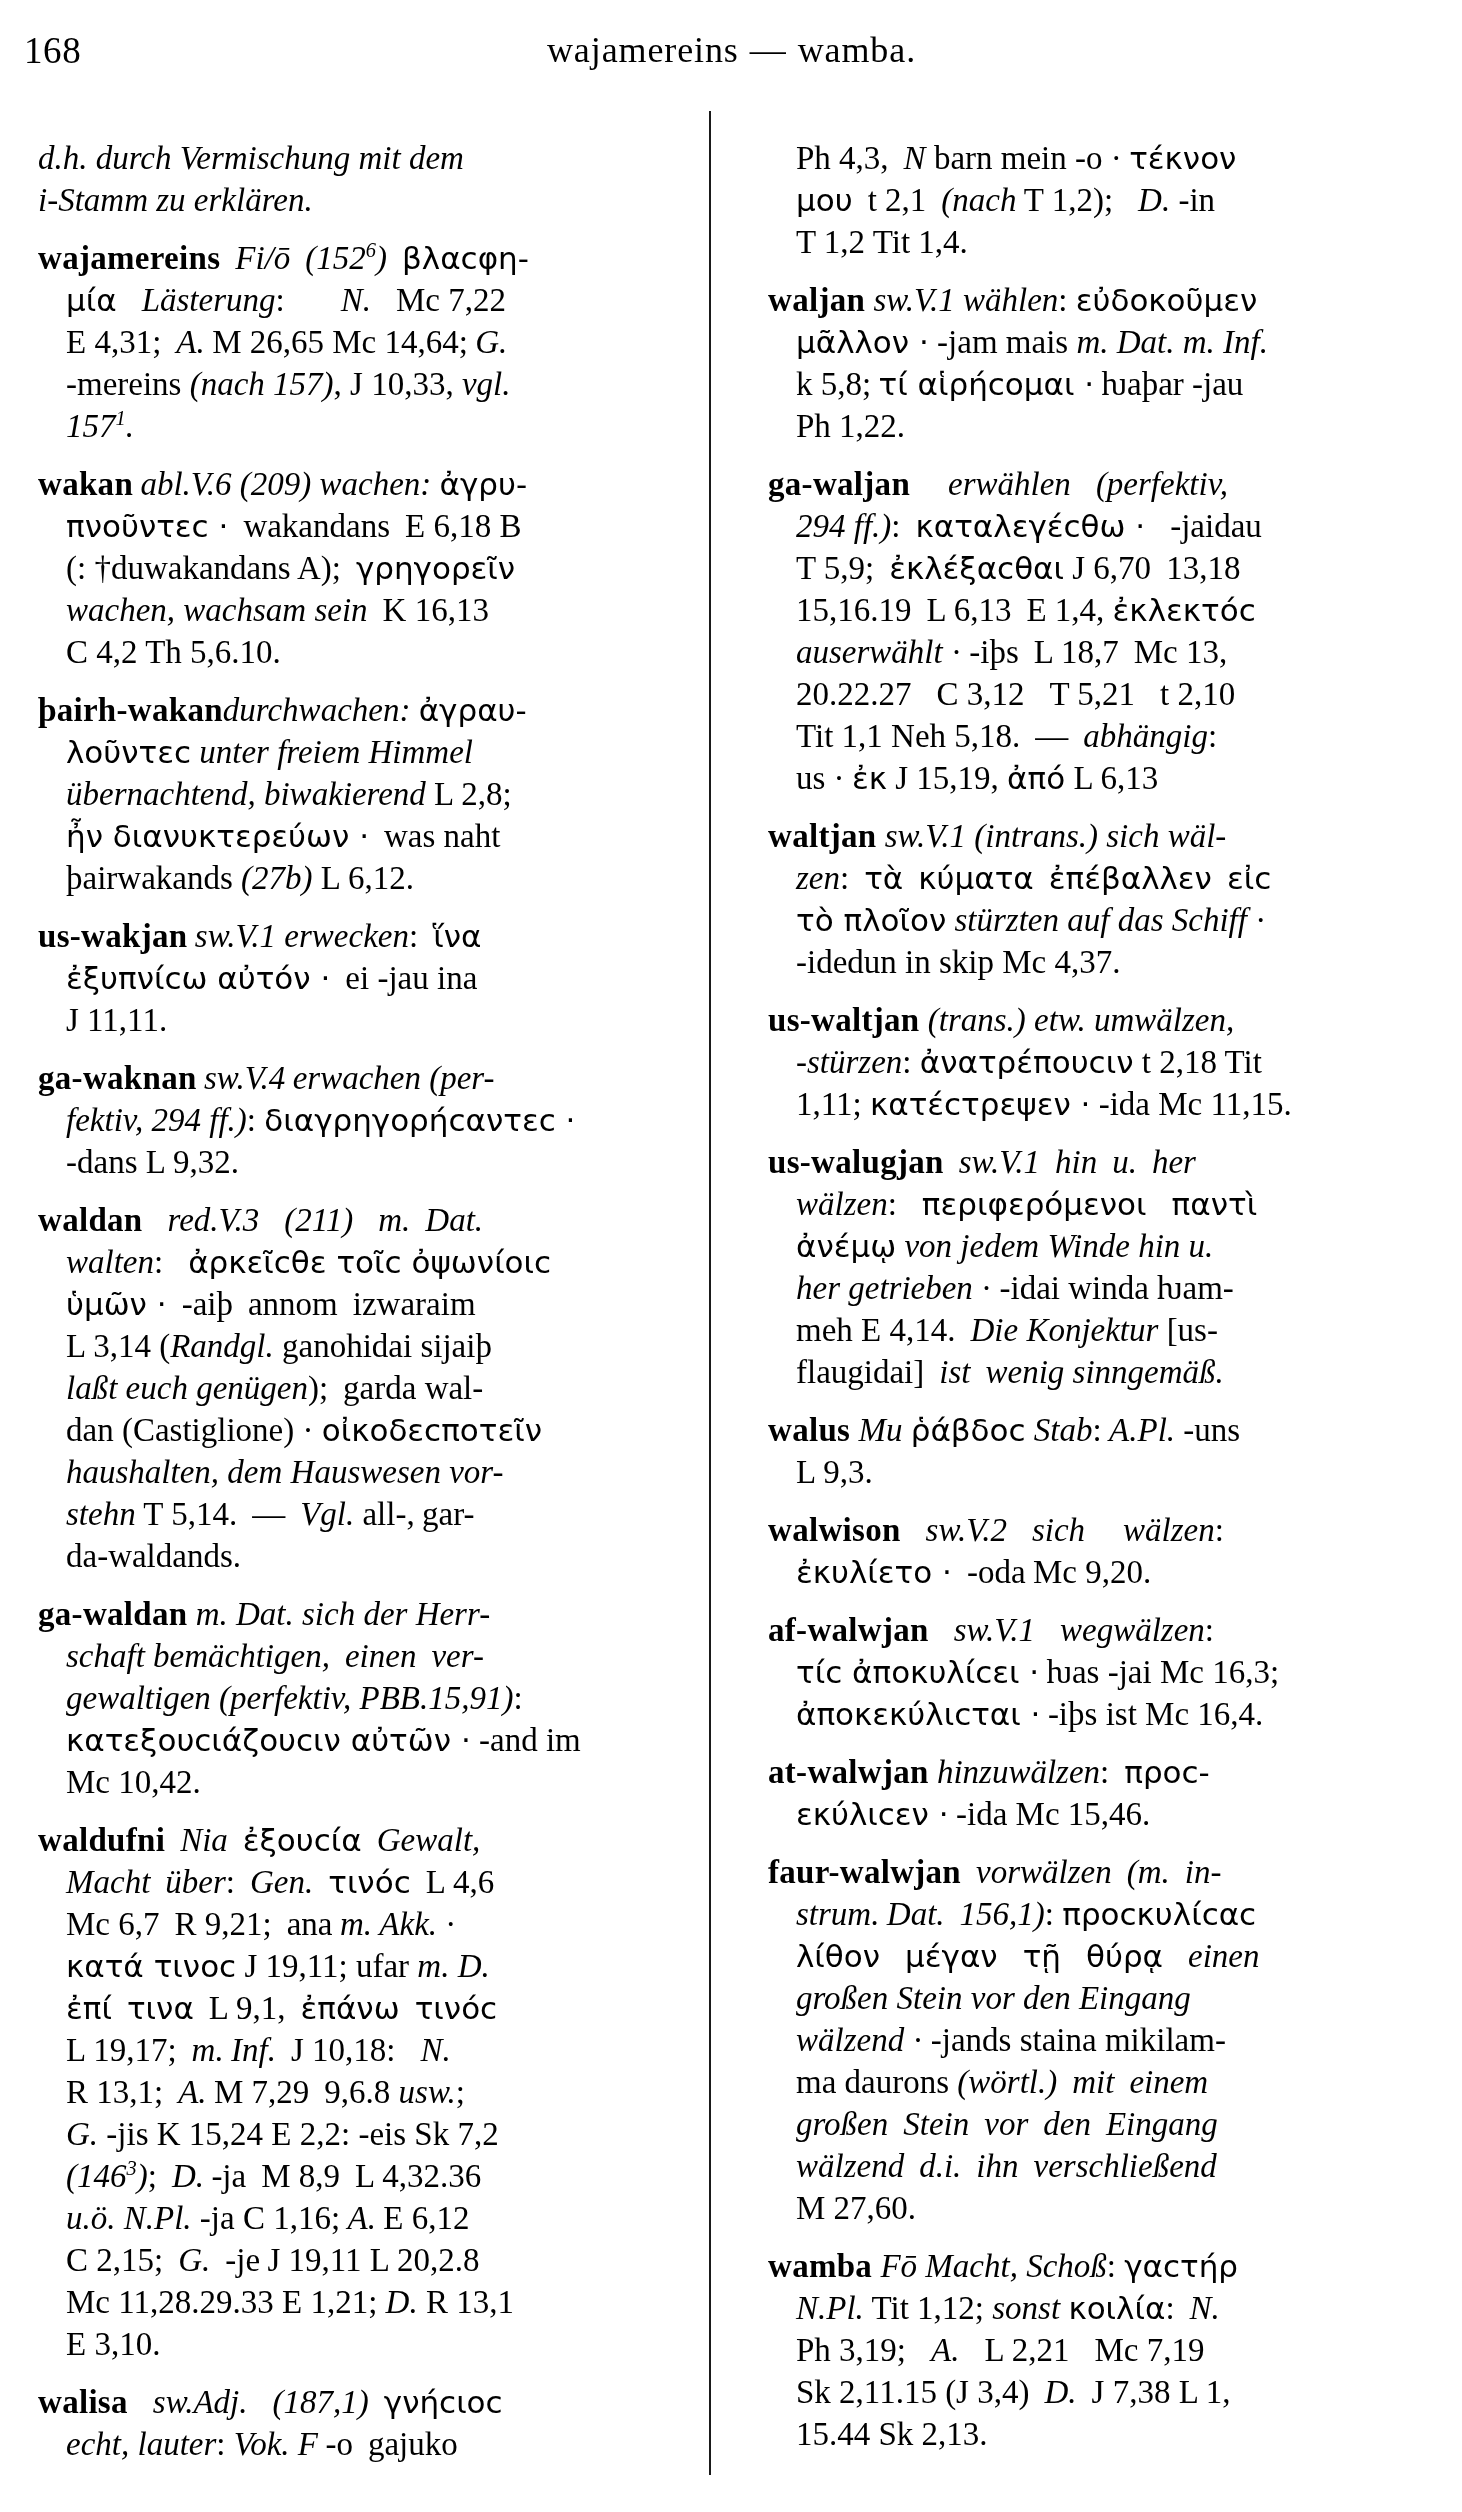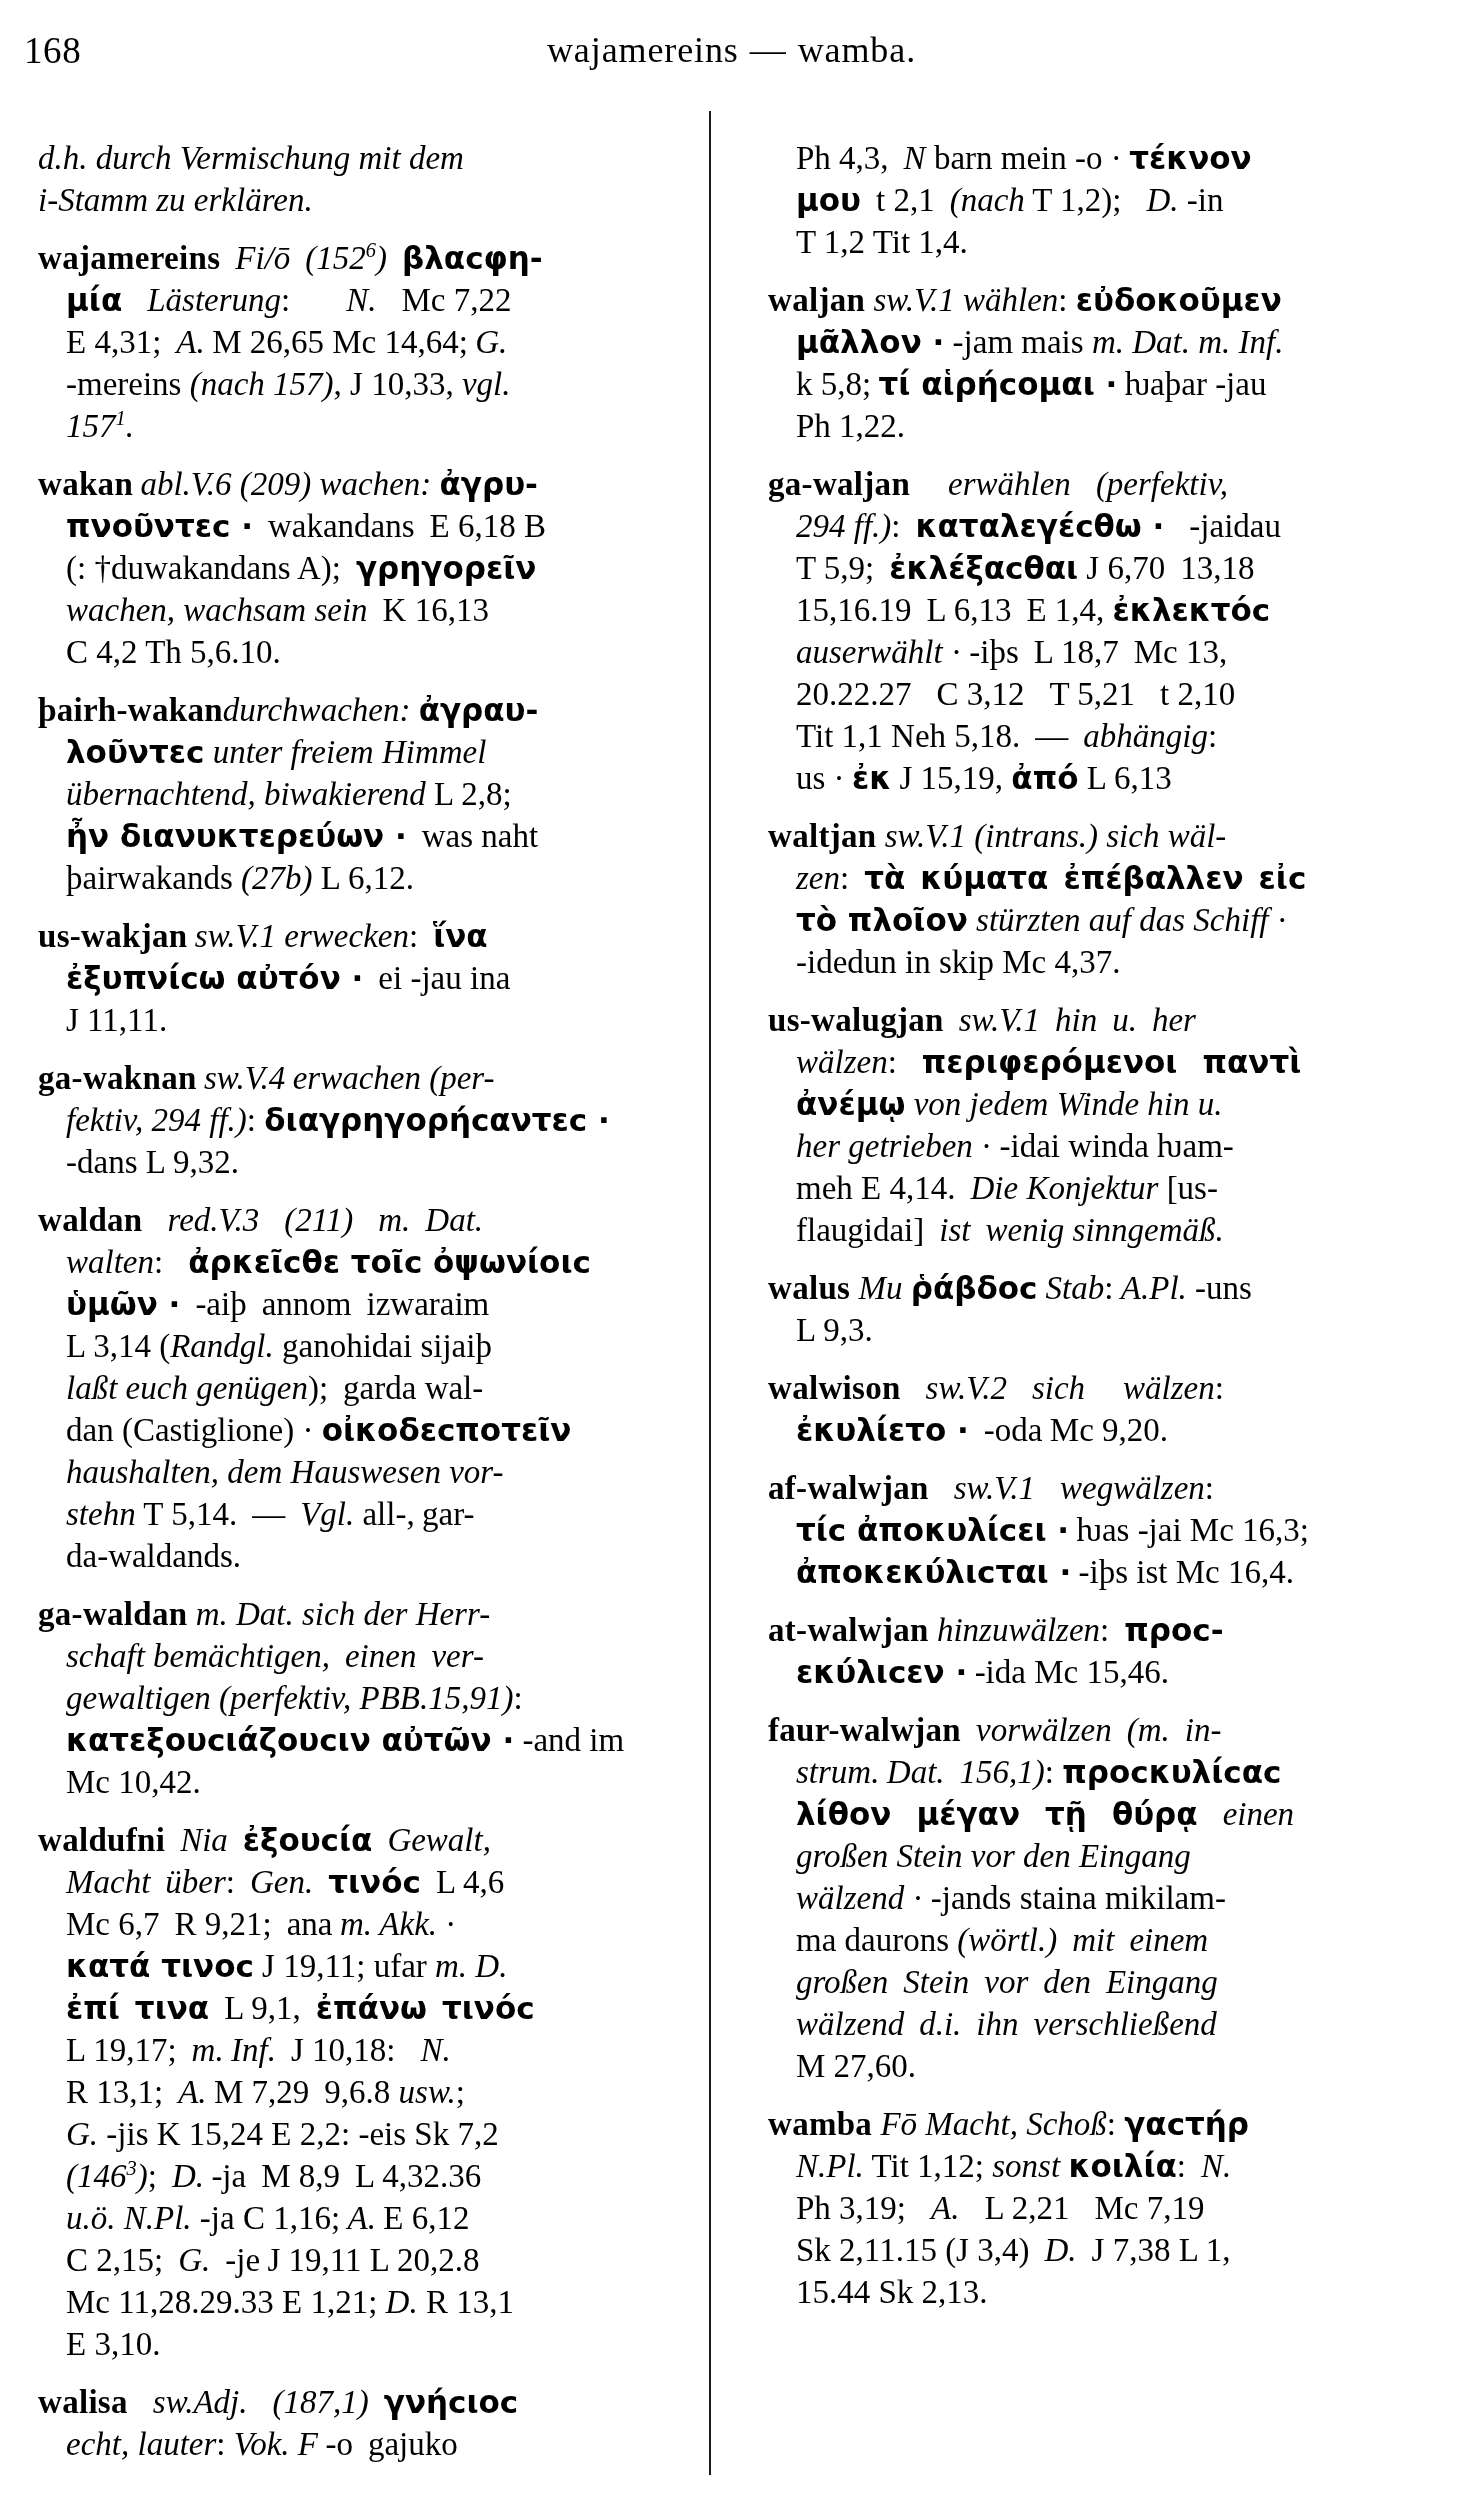--- a/index.html
+++ b/index.html
@@ -87,21 +87,21 @@
     height: 42px;
     letter-spacing: 0px;
   }
   
   .line.ind { padding-left: 28px; }
 
   
   b  { font-weight: bold; letter-spacing: 0.3px; }
   i  { font-style: italic; }
   .gk { font-family: "DejaVu Sans", "Liberation Sans", sans-serif;
-        font-style: normal; font-weight: bold; font-size: 31px; }
+        font-style: normal; font-weight: normal; font-size: 31px; }
   .sup { font-size: 0.62em; vertical-align: super; line-height: 0; }
   .sp  { display: inline-block; }
   .sp1 { width: 7.4px; }
   .sp2 { width: 15px; }
   .sp3 { width: 25px; }
   .sp4 { width: 38px; }
   .sp5 { width: 56px; }
 </style>
 </head>
 <body>
@@ -231,20 +231,25 @@
         <div class="line ind">us ·<span class="sp sp1"></span><span class="gk">ἐκ</span> J 15,19, <span class="gk">ἀπό</span> L 6,13</div>
       </div>
 
       <div class="entry">
         <div class="line"><b>waltjan</b> <i>sw.V.1 (intrans.) sich wäl-</i></div>
         <div class="line ind"><i>zen</i>:<span class="sp sp2"></span><span class="gk">τὰ</span><span class="sp sp2"></span><span class="gk">κύματα</span><span class="sp sp2"></span><span class="gk">ἐπέβαλλεν</span><span class="sp sp2"></span><span class="gk">εἰc</span></div>
         <div class="line ind"><span class="gk">τὸ πλοῖον</span> <i>stürzten auf das Schiff</i> ·</div>
         <div class="line ind">-idedun in skip Mc 4,37.</div>
       </div>
 
+      <div class="entry">
+        <div class="line"><b>us-waltjan</b> <i>(trans.) etw. umwälzen,</i></div>
+        <div class="line ind"><i>-stürzen</i>: <span class="gk">ἀνατρέπουcιν</span> t 2,18 Tit</div>
+        <div class="line ind">1,11; <span class="gk">κατέcτρεψεν ·</span> -ida Mc 11,15.</div>
+      </div>
 
       <div class="entry">
         <div class="line"><b>us-walugjan</b><span class="sp sp2"></span><i>sw.V.1</i><span class="sp sp2"></span><i>hin</i><span class="sp sp2"></span><i>u.</i><span class="sp sp2"></span><i>her</i></div>
         <div class="line ind"><i>wälzen</i>:<span class="sp sp3"></span><span class="gk">περιφερόμενοι</span><span class="sp sp3"></span><span class="gk">παντὶ</span></div>
         <div class="line ind"><span class="gk">ἀνέμῳ</span> <i>von jedem Winde hin u.</i></div>
         <div class="line ind"><i>her getrieben</i> ·<span class="sp sp1"></span>-idai winda ƕam-</div>
         <div class="line ind">meh E 4,14.<span class="sp sp2"></span><i>Die Konjektur</i> [us-</div>
         <div class="line ind">flaugidai]<span class="sp sp2"></span><i>ist</i><span class="sp sp2"></span><i>wenig sinngemäß.</i></div>
       </div>
 

